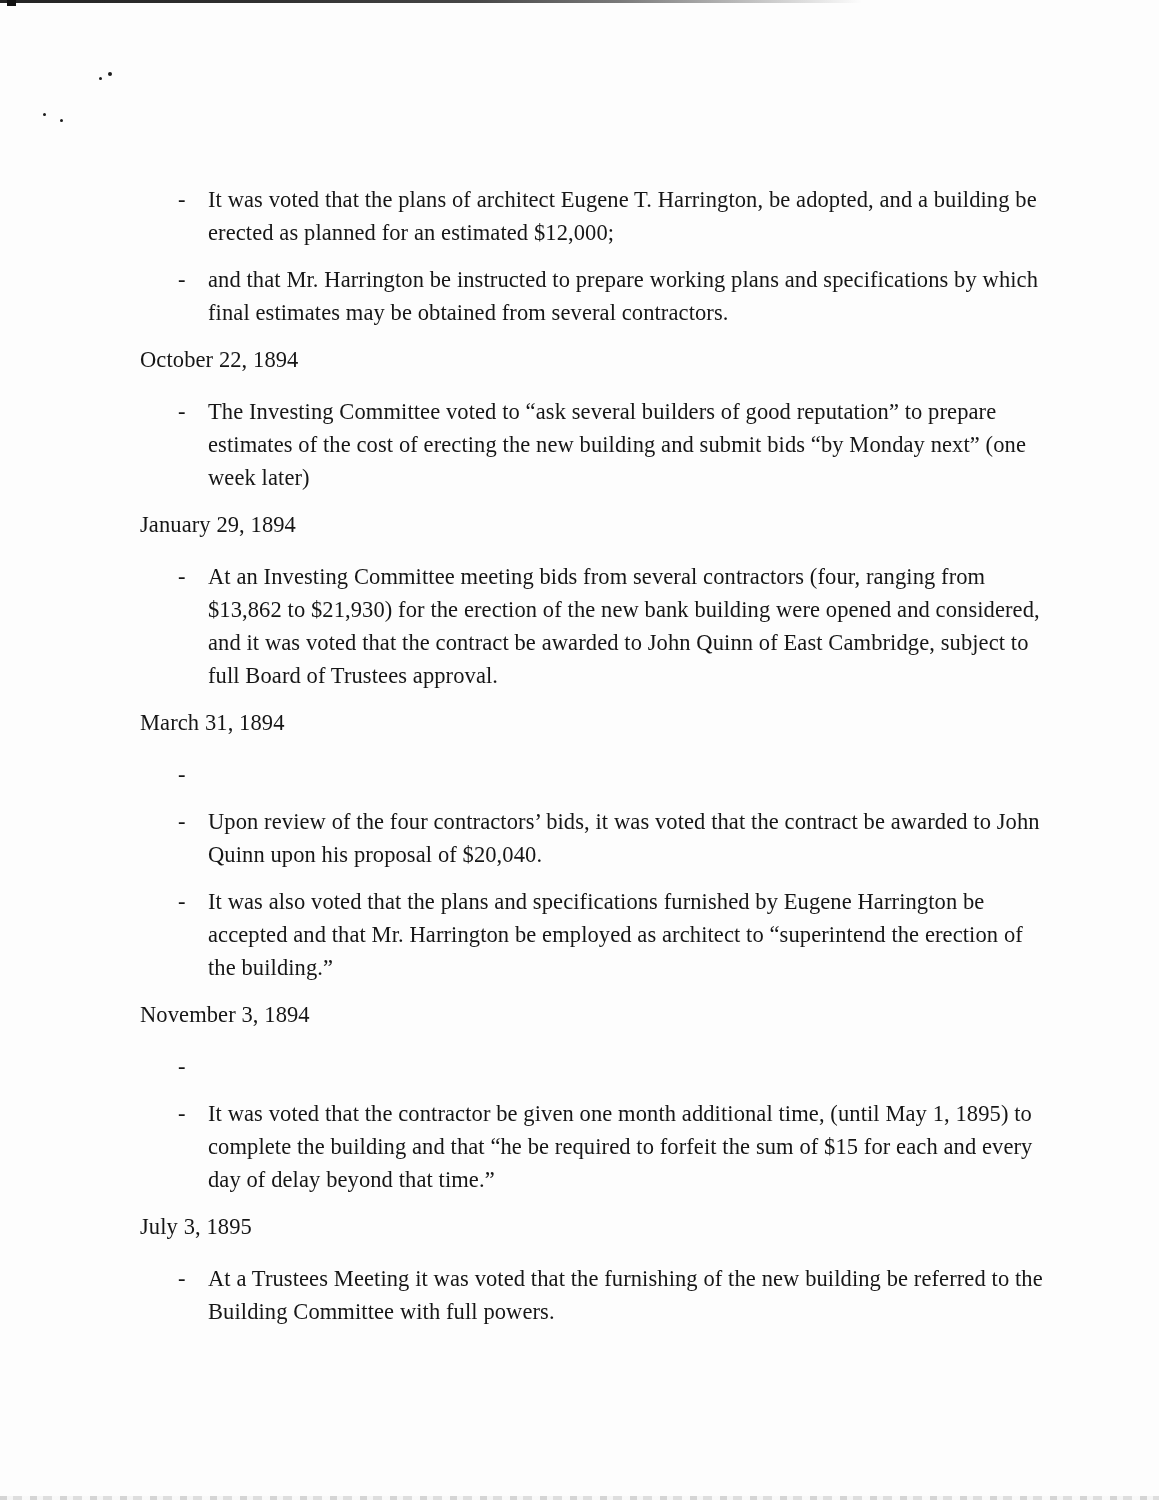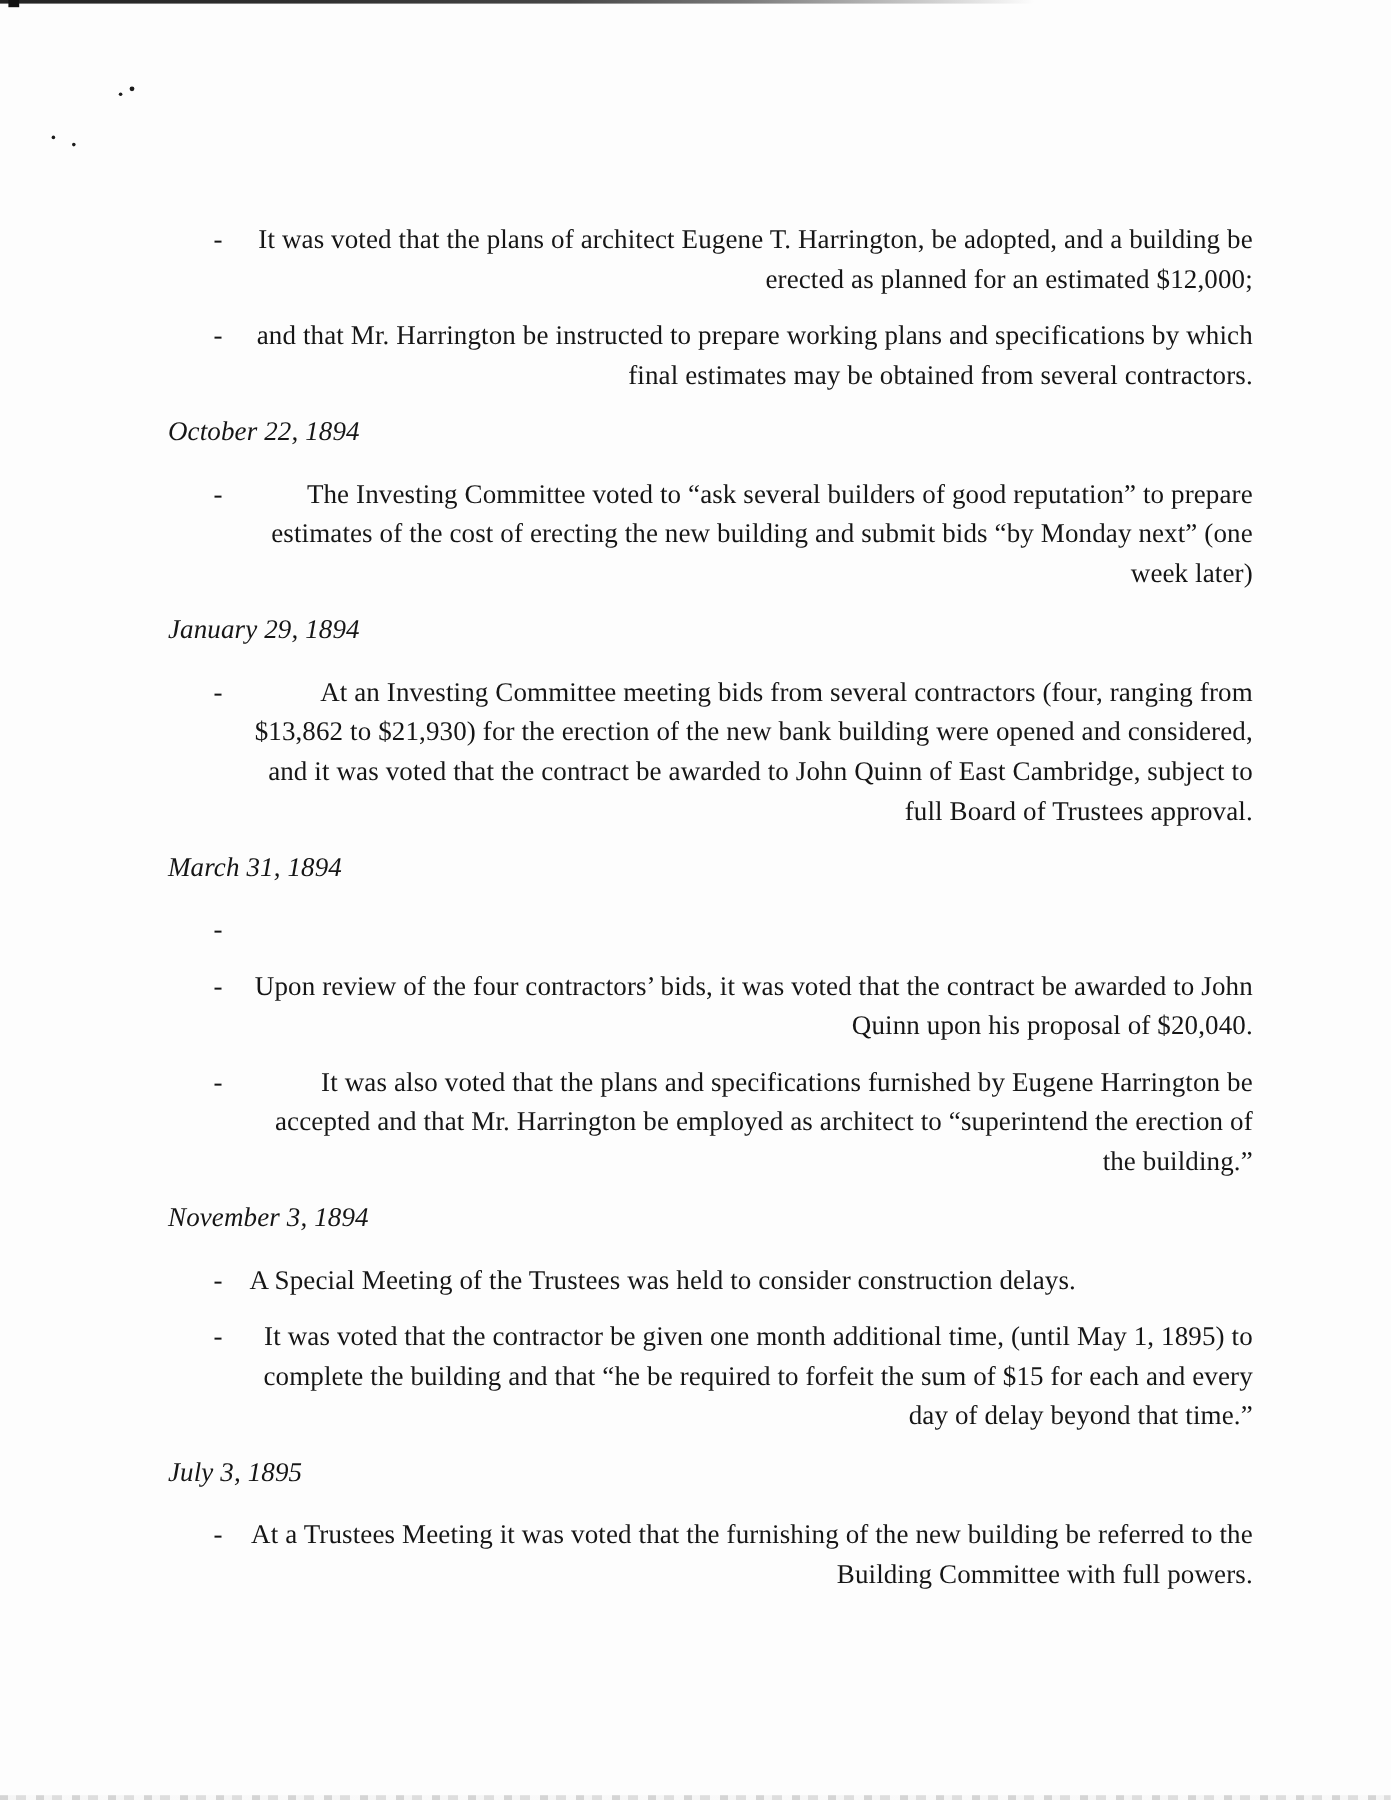--- a/index.html
+++ b/index.html
@@ -58,40 +58,38 @@
   .content {
     position: absolute;
     top: 183px;
     left: 140px;
     width: 910px;
     font-size: 22.5px;
     line-height: 33px;
     letter-spacing: 0.1px;
   }
   .date-heading {
-    font-style: italic;
     font-weight: normal;
     font-size: 22.5px;
     line-height: 33px;
     margin: 0 0 19px 0;
   }
   .bullet {
     display: flex;
     margin: 0 0 14px 0;
   }
   .dash {
     flex: 0 0 68px;
     box-sizing: border-box;
     padding-left: 38px;
   }
   .bullet-text {
     flex: 0 1 auto;
     max-width: 836px;
     margin: 0;
-    text-align: right;
   }
   .section { margin: 0; }
 </style>
 </head>
 <body>
 
 <div class="scan-page">
 
   <div class="artifact-top-line"></div>
   <div class="artifact-corner-block"></div>
@@ -142,21 +140,20 @@
       <div class="bullet">
         <span class="dash">-</span>
         <p class="bullet-text">It was also voted that the plans and specifications furnished by Eugene Harrington be accepted and that Mr. Harrington be employed as architect to “superintend the erection of the building.”</p>
       </div>
     </div>
 
     <div class="section">
       <h2 class="date-heading">November 3, 1894</h2>
       <div class="bullet">
         <span class="dash">-</span>
-        <p class="bullet-text">A Special Meeting of the Trustees was held to consider construction delays.</p>
       </div>
       <div class="bullet">
         <span class="dash">-</span>
         <p class="bullet-text">It was voted that the contractor be given one month additional time, (until May 1, 1895) to complete the building and that “he be required to forfeit the sum of $15 for each and every day of delay beyond that time.”</p>
       </div>
     </div>
 
     <div class="section">
       <h2 class="date-heading">July 3, 1895</h2>
       <div class="bullet">

